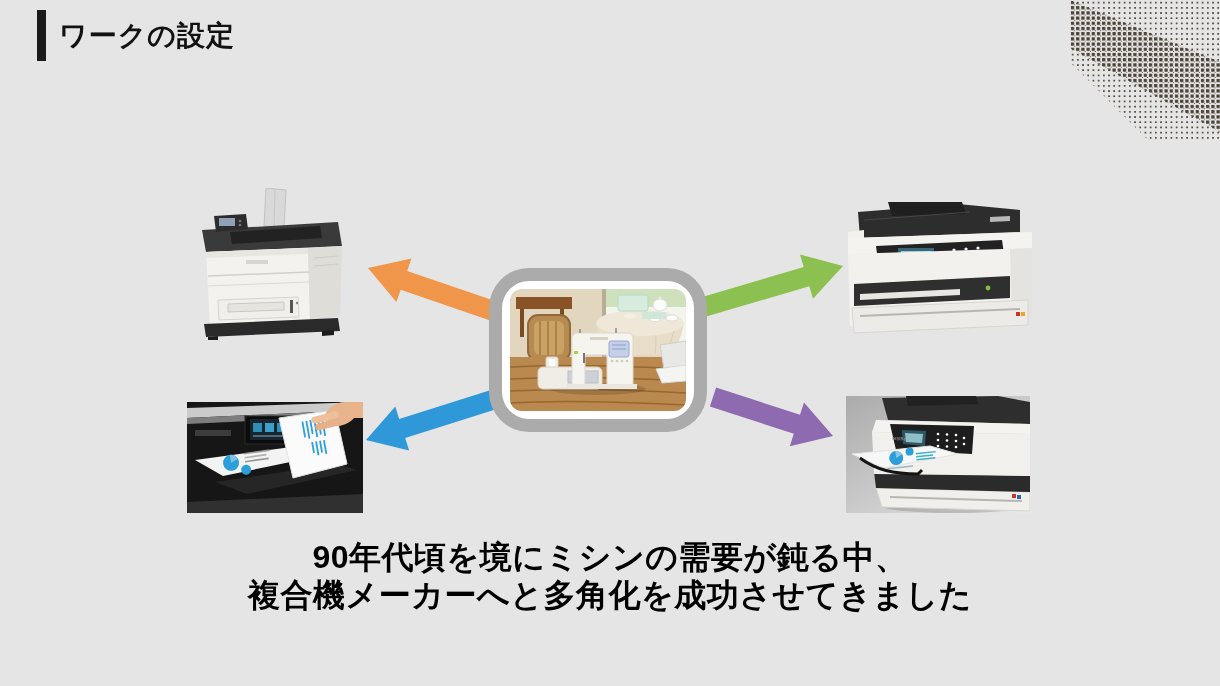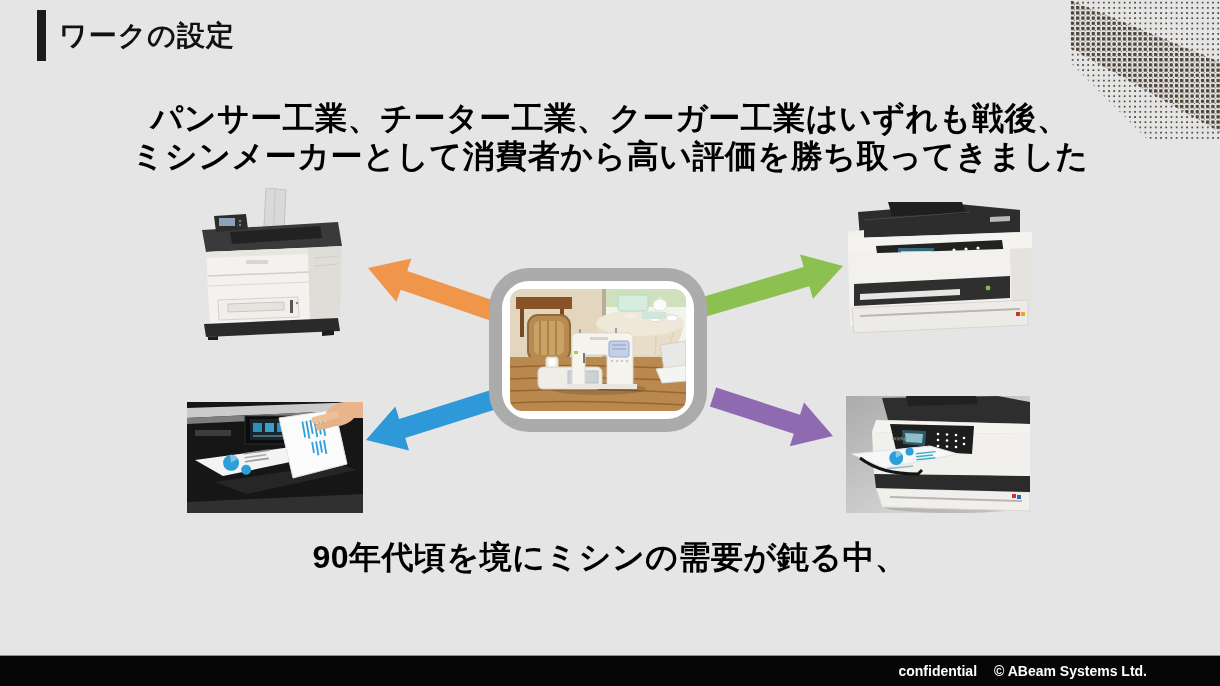--- a/index.html
+++ b/index.html
@@ -54,24 +54,20 @@
         <rect x="4.3" y="4.3" width="1.1" height="1.1" fill="#4c4236"></rect>
       </pattern>
     </defs>
     <polygon points="0,0 150,0 150,140 78,140 0,62" fill="url(#htS)"></polygon>
     <polygon points="0,0 150,62 150,132 0,48" fill="url(#htL)"></polygon>
   </svg>
 
   <div class="title-accent"></div>
   <div class="page-title">ワークの設定</div>
 
-  <div class="message top-message">
-    <span>パンサー工業、チーター工業、クーガー工業はいずれも戦後、</span>
-    <span>ミシンメーカーとして消費者から高い評価を勝ち取ってきました</span>
-  </div>
 
   <svg class="arrows" width="1220" height="686" viewBox="0 0 1220 686">
     <polygon points="508.2,305.5 407.2,270.9 411.4,258.6 368,268 396.4,302.1 400.7,289.8 501.8,324.5" fill="#F0964A"></polygon>
     <polygon points="702.8,317.6 809.3,286.3 813.0,298.8 843,266 800.0,254.6 803.7,267.1 697.2,298.4" fill="#8CC050"></polygon>
     <polygon points="502.0,386.5 399.2,419.0 395.3,406.6 366,440 409.1,450.4 405.2,438.0 508.0,405.5" fill="#2F98D8"></polygon>
     <polygon points="709.9,406.5 793.8,433.8 789.8,446.2 833,436 804.0,402.4 800.0,414.8 716.1,387.5" fill="#8E6BB0"></polygon>
   </svg>
 
   <svg class="img-abs" style="left:190px;top:188px;" width="162" height="152" viewBox="0 0 162 152">
     <polygon points="76,0 96,2 94,40 74,38" fill="#d9d9d9" stroke="#c2c2c2" stroke-width="1"></polygon>
@@ -281,20 +277,17 @@
           <line x1="106" y1="39" x2="106" y2="44" stroke="#8a8a8a" stroke-width="1.5"></line>
           <rect x="80" y="48" width="18" height="3" fill="#d8d3c8"></rect>
           <rect x="57" y="95" width="70" height="5" fill="#eae7e0"></rect>
         </svg>
       </div>
     </div>
   </div>
 
   <div class="message bottom-message">
     <span>90年代頃を境にミシンの需要が鈍る中、</span>
+    <span>複合機メーカーへと多角化を成功させてきました</span>
   </div>
 
-  <div class="footer">
-    <span>confidential</span>
-    <span>© ABeam Systems Ltd.</span>
-  </div>
 
 </div>
 
 </body></html>

